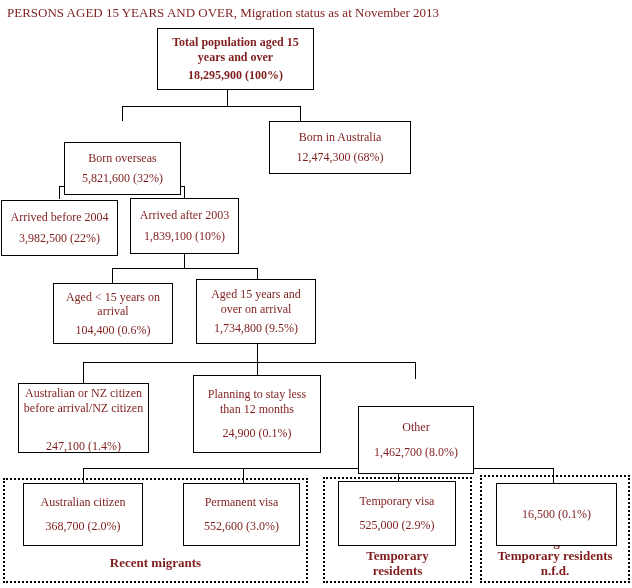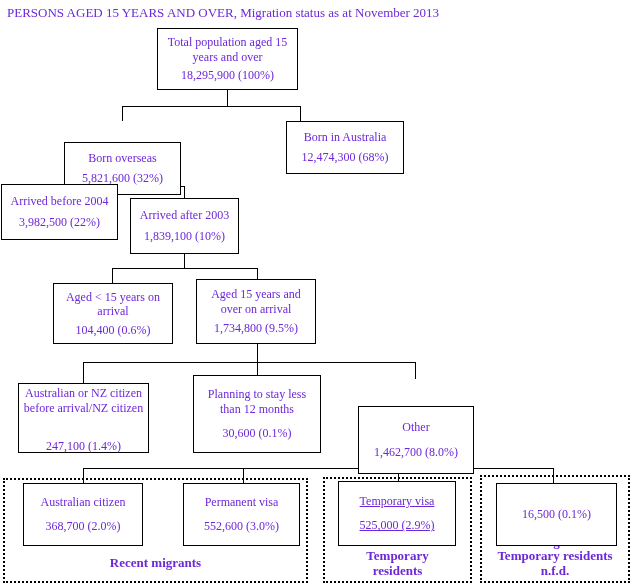--- a/index.html
+++ b/index.html
@@ -1,18 +1,18 @@
 <!DOCTYPE html>
 <html><head>
 <meta charset="utf-8">
 <style>
   html,body{margin:0;padding:0;background:#fff;}
   .stage{
     position:relative;width:632px;height:588px;background:#ffffff;
-    font-family:"Liberation Serif", serif;color:#6d28d9;overflow:hidden;
+    font-family:"Liberation Serif", serif;color:#7f1d1d;overflow:hidden;
   }
   .title{
     position:absolute;left:7px;top:5px;font-size:13px;white-space:nowrap;
   }
   .node{
     position:absolute;box-sizing:border-box;border:1px solid #000;background:#fff;
     display:flex;flex-direction:column;justify-content:space-evenly;align-items:center;
     text-align:center;font-size:12px;line-height:1.22;padding:2px 3px;
   }
   .node .lbl{display:block;}
@@ -20,33 +20,33 @@
   .group{
     position:absolute;box-sizing:border-box;border:2px dotted #000;background:transparent;
   }
   .group-label{
     position:absolute;left:0;right:0;text-align:center;font-weight:bold;font-size:13px;
     line-height:1.1;white-space:pre-line;
   }
   .line{position:absolute;background:#000;}
 
   
-  #n-total{left:157px;top:28px;width:141px;height:62px;}
+  #n-total{left:157px;top:28px;width:157px;height:62px;font-weight:bold;}
   #n-overseas{left:64px;top:120px;width:117px;height:53px;margin-top:22px;}
-  #n-australia{left:269px;top:121px;width:118px;height:53px;margin-left:17px;}
-  #n-before2004{left:1px;top:184px;width:117px;height:56px;}
+  #n-australia{left:269px;top:121px;width:142px;height:53px;}
+  #n-before2004{left:1px;top:200px;width:117px;height:56px;}
   #n-after2003{left:130px;top:198px;width:109px;height:56px;}
   #n-under15{left:53px;top:283px;width:120px;height:61px;}
   #n-over15{left:196px;top:279px;width:120px;height:65px;}
   #n-ausnz{left:18px;top:383px;width:131px;height:70px;gap:24px;}
   #n-planning{left:193px;top:375px;width:128px;height:78px;}
   #n-other{left:358px;top:378px;width:116px;height:68px;margin-top:28px;}
   #n-auscit{left:23px;top:483px;width:120px;height:63px;}
   #n-permvisa{left:183px;top:483px;width:117px;height:63px;}
-  #n-tempvisa{left:338px;top:481px;width:118px;height:65px;text-decoration:underline;}
+  #n-tempvisa{left:338px;top:481px;width:118px;height:65px;}
   #n-statusnd{left:496px;top:483px;width:121px;height:63px;}
 
   
   #g-recent{left:3px;top:478px;width:305px;height:105px;}
   #g-temp{left:323px;top:477px;width:149px;height:106px;}
   #g-nfd{left:480px;top:475px;width:150px;height:108px;}
   #g-recent .group-label{bottom:11px;}
   #g-temp .group-label{bottom:3px;}
   #g-nfd .group-label{bottom:3px;}
 
@@ -149,21 +149,21 @@
   <div class="node" id="n-over15">
     <span class="lbl">Aged 15 years and over on arrival</span>
     <span class="val">1,734,800 (9.5%)</span>
   </div>
   <div class="node" id="n-ausnz">
     <span class="lbl">Australian or NZ citizen before arrival/NZ citizen</span>
     <span class="val">247,100 (1.4%)</span>
   </div>
   <div class="node" id="n-planning">
     <span class="lbl">Planning to stay less than 12 months</span>
-    <span class="val">30,600 (0.1%)</span>
+    <span class="val">24,900 (0.1%)</span>
   </div>
   <div class="node" id="n-other">
     <span class="lbl">Other</span>
     <span class="val">1,462,700 (8.0%)</span>
   </div>
   <div class="node" id="n-auscit">
     <span class="lbl">Australian citizen</span>
     <span class="val">368,700 (2.0%)</span>
   </div>
   <div class="node" id="n-permvisa">

